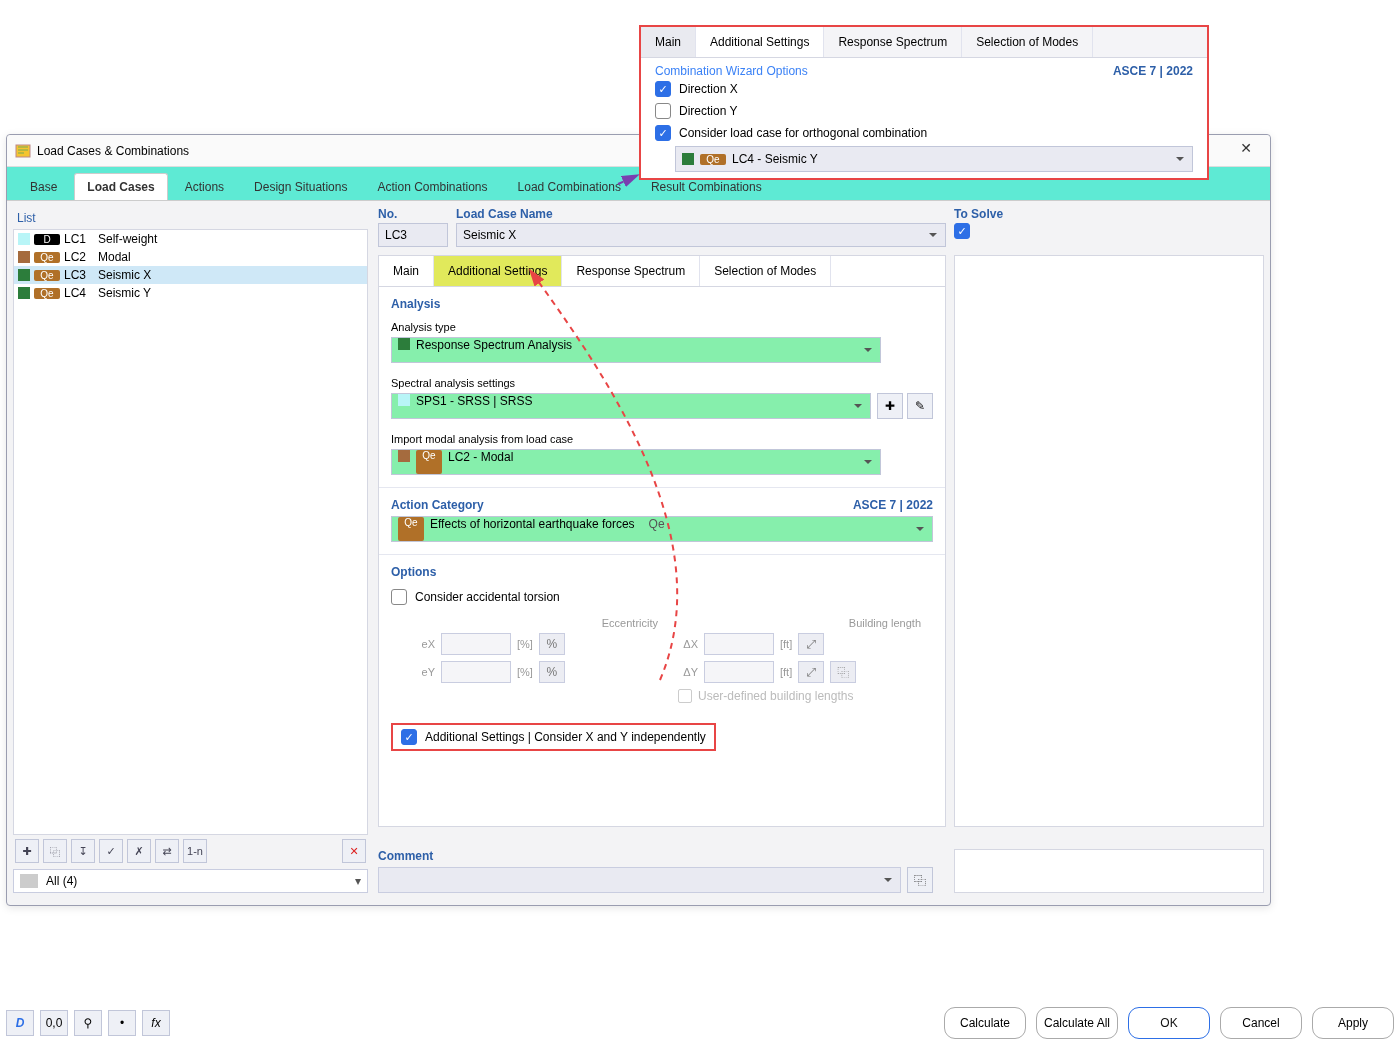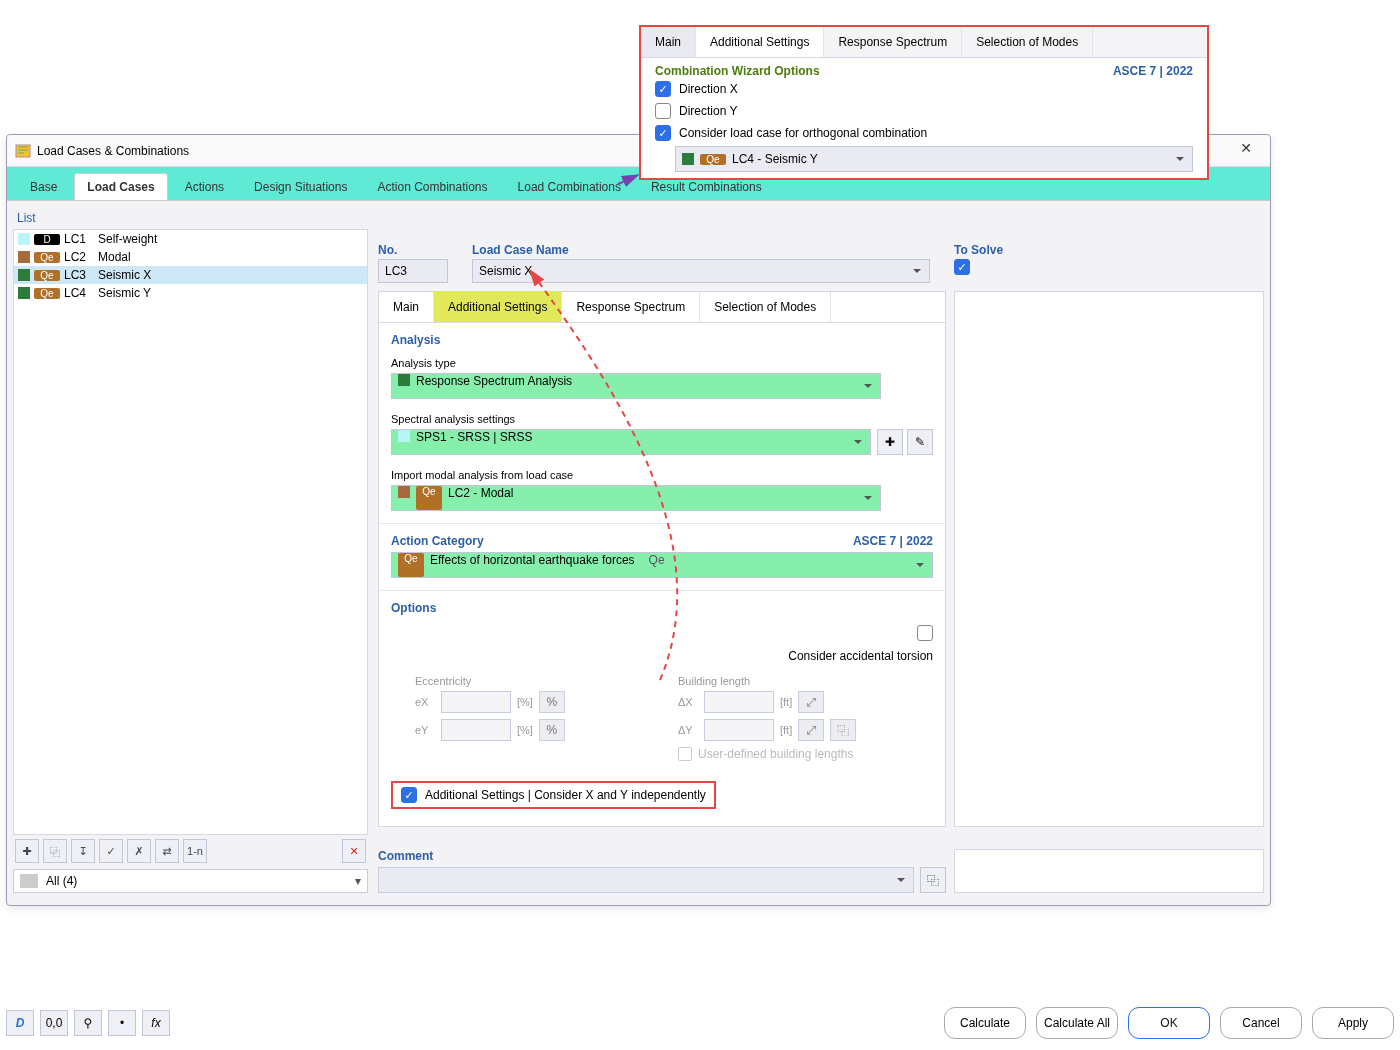--- a/index.html
+++ b/index.html
@@ -27,21 +27,21 @@
 .badge { color:#fff; font-size:10px; padding:0 6px; border-radius:2px; min-width:26px; text-align:center;}
 .badge.D { background:#000;}
 .badge.Qe { background:#b07028;}
 .list-toolbar { display:flex; gap:4px; padding:4px 2px; align-items:center;}
 .tb-btn { width:24px; height:24px; background:#eef0f6; border:1px solid #c1c6d9; display:flex;align-items:center;justify-content:center; font-size:11px; color:#445;}
 .tb-btn.danger{color:#d22;}
 .filter { margin-top:2px; height:24px; background:#fff; border:1px solid #c9cde0; display:flex; align-items:center; padding:0 6px; justify-content:space-between;}
 .sw-grey{width:18px;height:14px;background:#ccc;display:inline-block;}
 
 .rightpanel { flex:1; display:flex; flex-direction:column; margin-left:10px;}
-.form-row { display:grid; grid-template-columns: 70px 1fr 310px; gap:24px; align-items:start;margin-top:36px;}
+.form-row { display:grid; grid-template-columns: 70px 1fr 310px; gap:8px; align-items:start;}
 .lbl-hdr{font-weight:600; color:#2d5fa8; padding-bottom:2px;}
 .input, .select { background:#e9eaf2; border:1px solid #c1c6d9; height:24px; padding:0 6px; display:flex; align-items:center; position:relative;}
 .select::after{content:""; position:absolute; right:8px; top:9px; border:4px solid transparent; border-top-color:#555;}
 .checkbox { width:16px; height:16px; border:1px solid #888; border-radius:3px; display:inline-flex; align-items:center; justify-content:center; flex-shrink:0;}
 .checkbox.checked{background:#2d6fe6;border-color:#2d6fe6;}
 .checkbox.checked::after{content:"✓"; color:#fff; font-size:11px; line-height:1;}
 
 .content-scroll { flex:1; display:grid; grid-template-columns: 1fr 310px; gap:8px; margin-top:8px;}
 .maincol { background:#fff; border:1px solid #d5d7e2; padding:0;}
 .sidecol { display:flex; flex-direction:column; gap:8px;}
@@ -51,31 +51,31 @@
 .inner-tabs .itab.hl { background:#e1e95b; font-weight:500;}
 .section-title{ color:#2d5fa8; font-weight:600; padding:10px 12px 2px 12px;}
 .field-label{ font-size:11px; padding:8px 12px 2px 12px;}
 .field-row{ display:flex; align-items:center; gap:6px; padding:2px 12px 6px 12px;}
 .field-select{ flex:1; background:#86efac; border:1px solid #c1c6d9; height:26px; display:flex; padding:0 6px; gap:6px; position:relative;}
 .field-select::after{content:"";position:absolute;right:8px;top:10px;border:4px solid transparent;border-top-color:#555;}
 .mini-icons{display:flex;gap:4px;}
 .mini-btn{width:26px;height:26px;border:1px solid #c1c6d9;background:#eef0f6;display:flex;align-items:center;justify-content:center;}
 .sep{height:1px;background:#e5e7f0;margin:6px 0 0 0;}
 
-.opt-check{display:flex;align-items:flex-end;gap:8px;padding:8px 12px;flex-direction:column;}
-.opt-grid{display:grid;grid-template-columns:1fr 1fr;gap:20px;padding:4px 24px 8px 36px;}
+.opt-check{display:flex;align-items:center;gap:8px;padding:8px 12px;}
+.opt-grid{display:grid;grid-template-columns:1fr 1fr;gap:20px;padding:4px 24px 8px 36px;text-align:right;}
 .sub-label{color:#999;font-size:11px;margin-bottom:4px;}
 .num-row{display:flex;align-items:center;gap:6px;margin-bottom:6px;}
 .num-row .sym{width:20px;color:#999;font-size:11px;}
 .num-input{width:70px;height:22px;background:#f5f5f8;border:1px solid #c9cde0;}
 .unit{color:#999;font-size:11px;}
 .pct-btn{width:26px;height:22px;background:#ecedf3;border:1px solid #c9cde0;display:flex;align-items:center;justify-content:center;color:#777;}
 .disabled-cb{width:14px;height:14px;border:1px solid #ccc;border-radius:2px;display:inline-block;margin-right:6px;}
 .redbox{ border:2px solid #e84545; padding:4px 8px; margin:8px 12px; display:inline-flex; align-items:center; gap:8px;}
-.comment-area{display:grid;grid-template-columns:1fr 310px;gap:8px;align-items:start; margin-top:22px;}
+.comment-area{display:grid;grid-template-columns:1fr 310px;gap:21px;align-items:start; margin-top:22px;}
 .comment-left{display:flex;flex-direction:column;gap:2px;}
 .comment-select{height:26px;background:#e9eaf2;border:1px solid #c9cde0;position:relative;}
 .comment-select::after{content:"";position:absolute;right:8px;top:10px;border:4px solid transparent;border-top-color:#555;}
 
 
 .bottombar{ position:absolute; left:6px; bottom:10px; right:6px; height:34px; display:flex; align-items:center; justify-content:space-between;}
 .bb-left{display:flex;gap:6px;}
 .bb-left .ico{width:28px;height:26px;background:#eef0f6;border:1px solid #c1c6d9;display:flex;align-items:center;justify-content:center;font-size:12px;}
 .bb-right{display:flex;gap:10px;}
 .dlg-btn{min-width:82px;height:32px;background:#fff;border:1px solid #aaa;border-radius:11px;display:flex;align-items:center;justify-content:center;cursor:pointer;}
@@ -327,21 +327,21 @@
 </div>
 
 <div class="callout">
   <div class="inner-tabs" style="background:#f4f4f7;">
     <div class="itab" style="background:#e9eaf0;">Main</div>
     <div class="itab" style="background:#fff;">Additional Settings</div>
     <div class="itab">Response Spectrum</div>
     <div class="itab">Selection of Modes</div>
   </div>
   <div class="callout-row">
-    <span style="color:#4d7c0f;font-weight:700">Combination Wizard Options</span>
+    <span style="color:#3b82f6;font-weight:400">Combination Wizard Options</span>
     <span style="color:#2d5fa8;font-weight:600">ASCE 7 | 2022</span>
   </div>
   <div class="cb-row">
       <span class="checkbox checked"></span>
       <span>Direction X</span>
     </div>
   <div class="cb-row">
       <span class="checkbox"></span>
       <span>Direction Y</span>
     </div>

